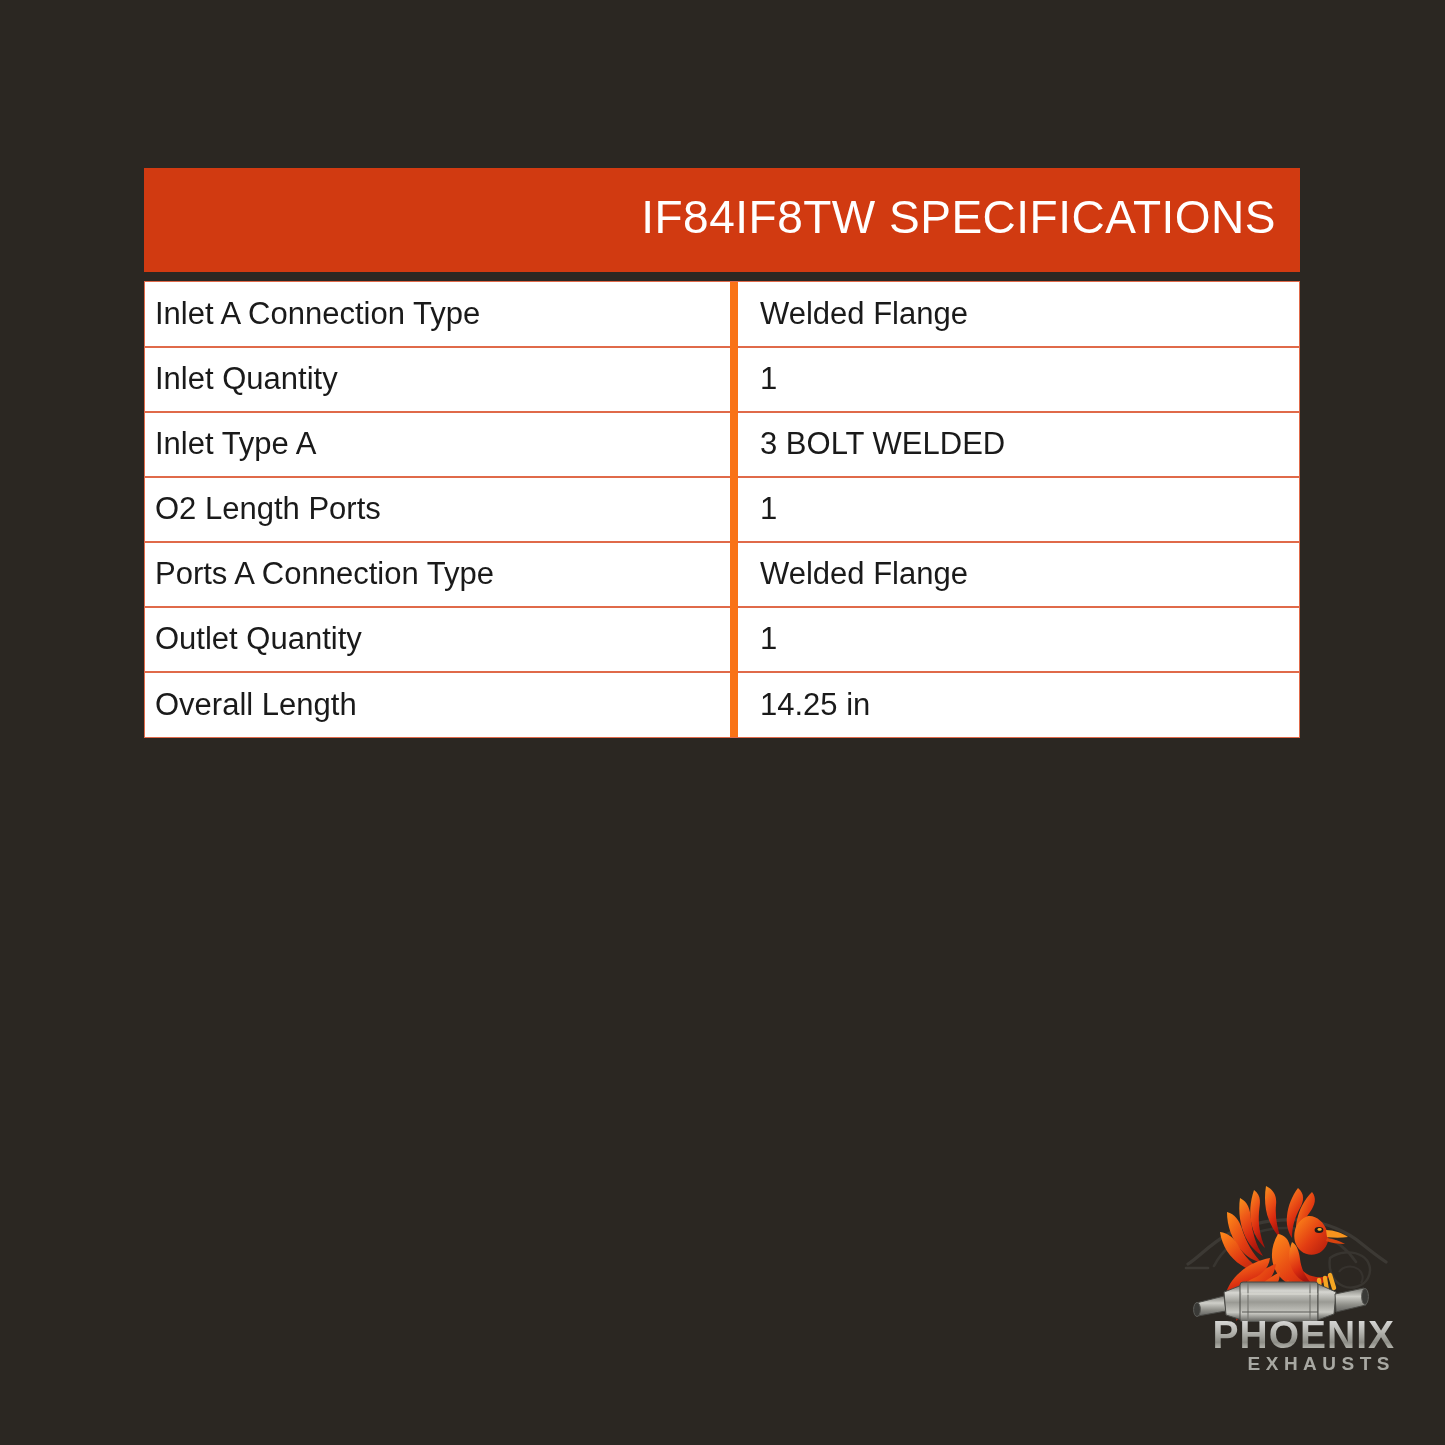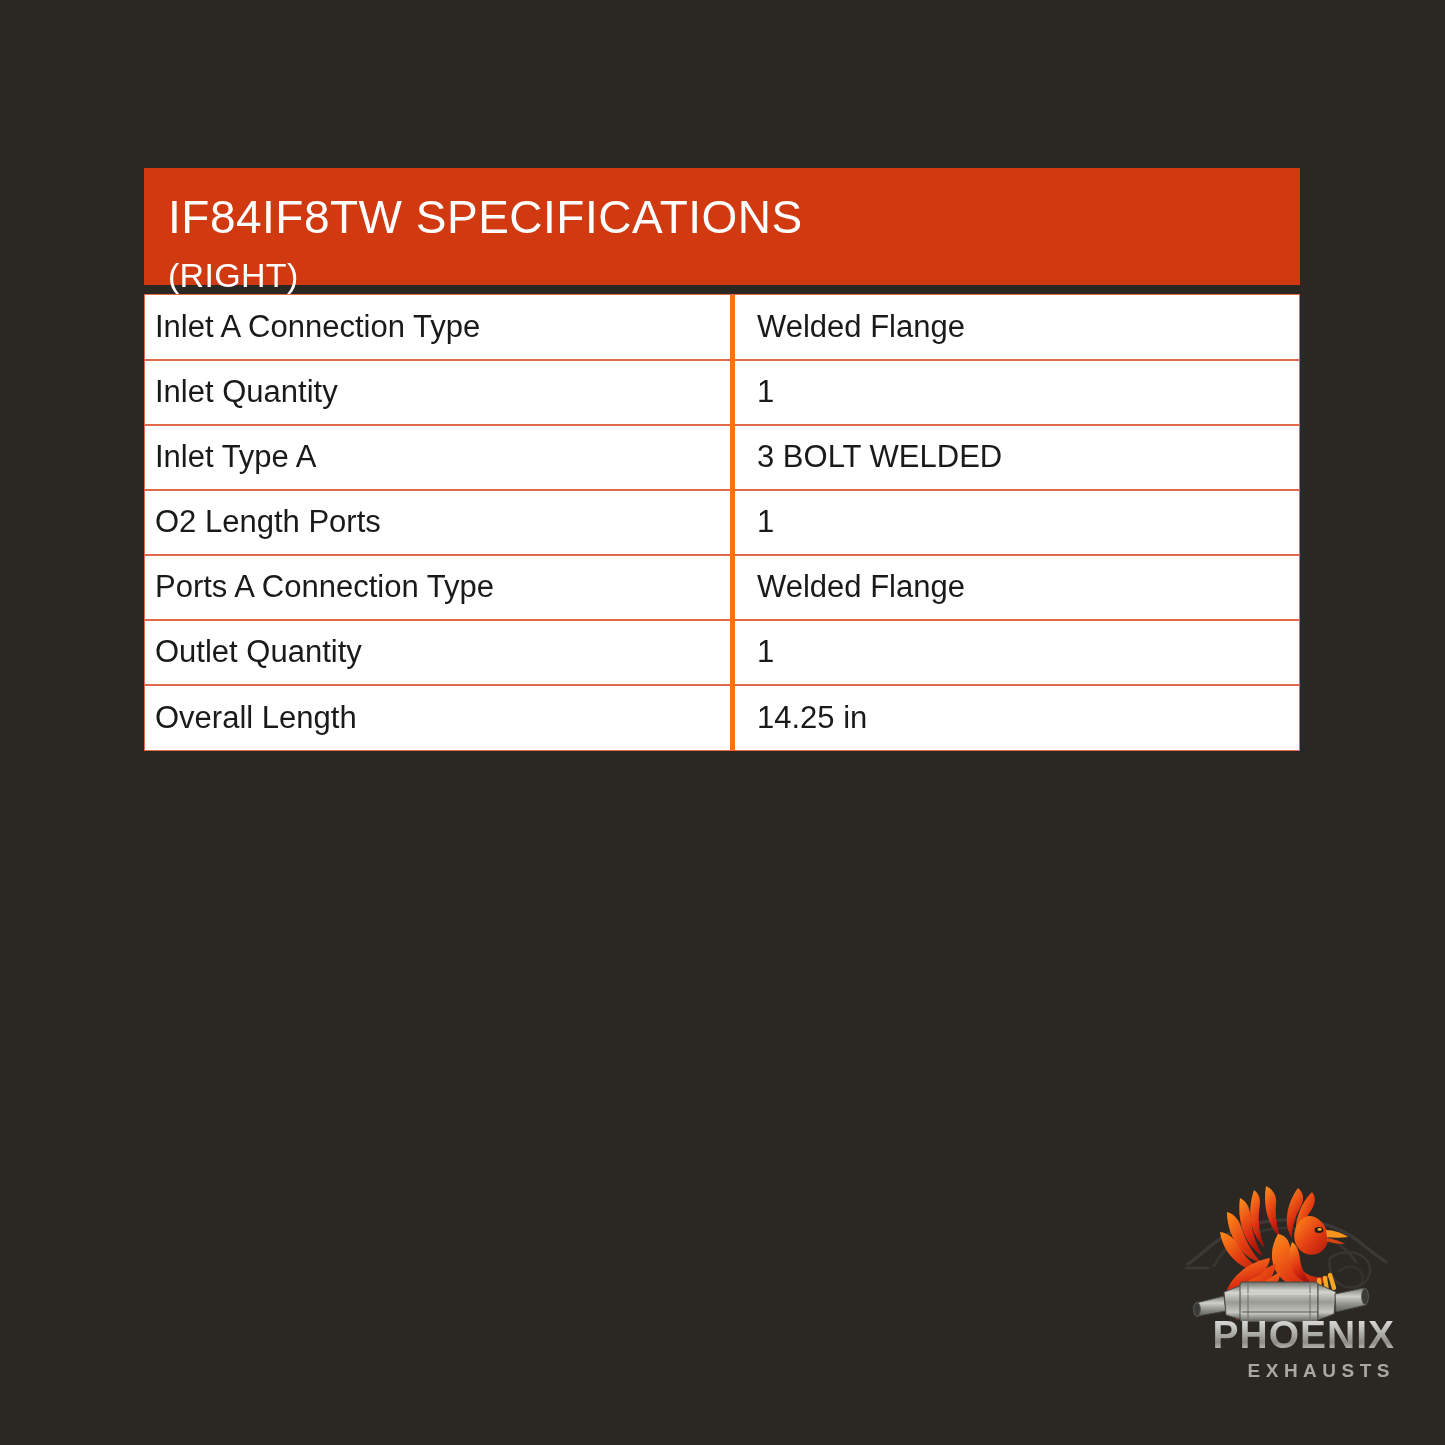--- a/index.html
+++ b/index.html
@@ -20,21 +20,22 @@
     position: absolute;
     left: 144px;
     top: 168px;
     width: 1156px;
   }
 
   .spec-header {
     background: #d13a11;
     padding: 26px 24px 22px 24px;
     box-sizing: border-box;
-    height: 117px;
+    height: 104px;
+    text-align: right;
   }
 
   .spec-title {
     color: #ffffff;
     font-size: 46px;
     line-height: 1.0;
     font-weight: 400;
     letter-spacing: 0.5px;
     white-space: nowrap;
   }
@@ -73,21 +74,21 @@
     color: #1a1a1a;
     font-size: 31px;
     font-weight: 400;
     padding: 0 0 0 10px;
     vertical-align: middle;
     line-height: 1.1;
   }
 
   table.spec-table td.spec-label {
     width: 575px;
-    border-right: 5px solid #f97316;
+    border-right: 8px solid #f97316;
   }
 
   table.spec-table td.spec-value {
     padding-left: 22px;
   }
 
   
   .logo {
     position: absolute;
     left: 1180px;
@@ -126,33 +127,31 @@
     background-clip: text;
     color: transparent;
     -webkit-text-fill-color: transparent;
   }
 
   .logo-exhausts-text {
     font-size: 19px;
     font-weight: 700;
     letter-spacing: 5.5px;
     line-height: 1;
-    margin-top: 7px;
     color: #a8a8a2;
     padding-left: 4px;
   }
 </style>
 </head>
 <body>
 
 <div class="spec-card">
 
   <div class="spec-header">
     <div class="spec-title">IF84IF8TW SPECIFICATIONS</div>
-    <div class="spec-subtitle">(RIGHT)</div>
   </div>
 
   <div class="spec-table-wrap">
     <table class="spec-table">
       <tbody>
         <tr>
           <td class="spec-label">Inlet A Connection Type</td>
           <td class="spec-value">Welded Flange</td>
         </tr>
         <tr>

